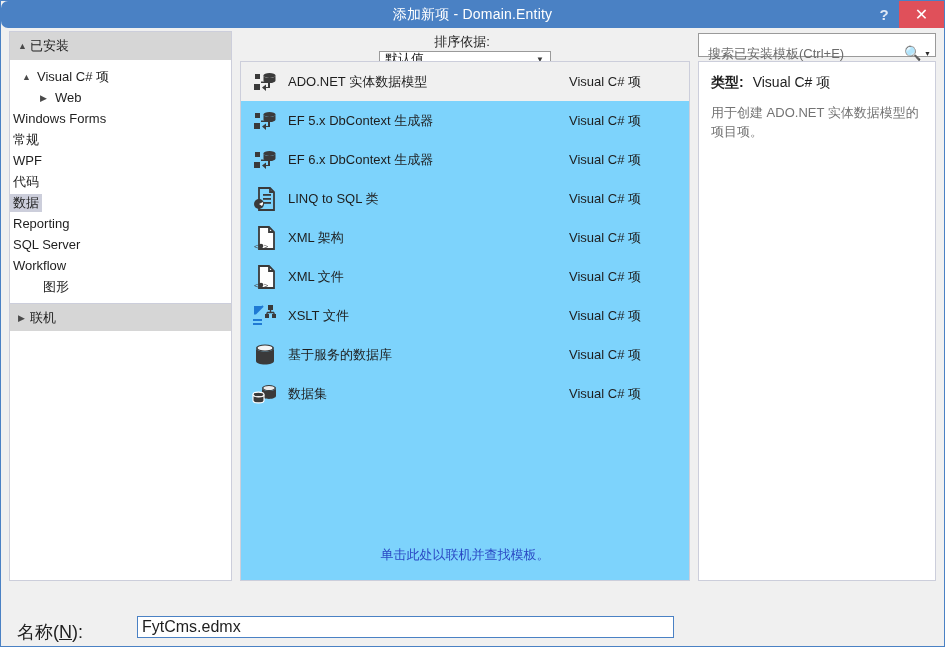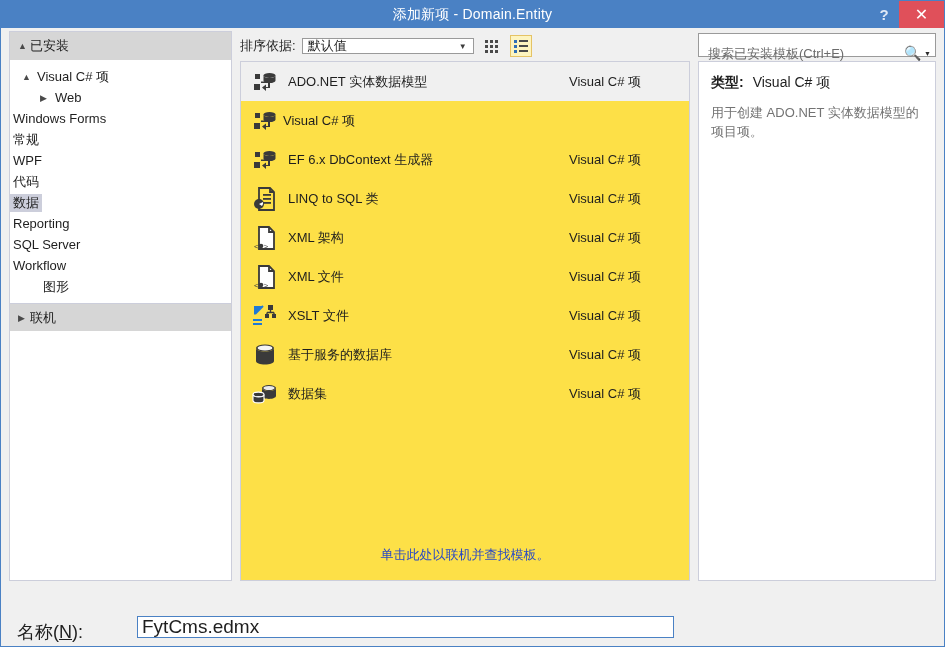--- a/index.html
+++ b/index.html
@@ -30,20 +30,21 @@
   
   .titlebar {
     position: absolute;
     left: 0; top: 0;
     width: 943px;
     height: 27px;
     background: #4a81c4;
     display: flex;
     align-items: center;
     justify-content: center;
+    border-radius: 7px;
   }
   .titlebar-text {
     color: #ffffff;
     font-size: 14px;
     letter-spacing: .2px;
     white-space: nowrap;
   }
   .title-btns {
     position: absolute;
     right: 0; top: 0;
@@ -134,20 +135,21 @@
   }
 
   
   .toolbar {
     position: absolute;
     left: 239px; top: 5px;
     width: 450px;
     height: 26px;
     display: flex;
     align-items: center;
+    flex-direction: column;
   }
   .sortlabel {
     font-size: 13px;
     color: #1e1e1e;
     margin-right: 6px;
     white-space: nowrap;
   }
   .sort-select {
     width: 172px;
     height: 16px;
@@ -218,21 +220,21 @@
   .search-box input::placeholder { color: #6b6b6b; opacity: 1; }
   .search-ico { display: flex; align-items: center; gap: 2px; color: #2b2b2b; }
   .search-ico .mag { font-size: 14px; }
   .search-ico .dd { font-size: 7px; }
 
   .list-panel {
     position: absolute;
     left: 239px; top: 33px;
     width: 450px;
     height: 520px;
-    background: #fde047;
+    background: #7dd3fc;
     border: 1px solid #cccedb;
     box-sizing: border-box;
     overflow: hidden;
   }
   .tpl-row {
     height: 39px;
     display: flex;
     align-items: center;
     padding-left: 6px;
     box-sizing: border-box;
@@ -307,21 +309,21 @@
   .name-label u { text-decoration: underline; }
   .name-input {
     position: absolute;
     left: 136px; top: 588px;
     width: 537px;
     height: 22px;
     box-sizing: border-box;
     border: 1px solid #4a81c4;
     background: #ffffff;
     font-family: inherit;
-    font-size: 19px;
+    font-size: 16px;
     color: #1e1e1e;
     padding: 0 4px;
     outline: none;
   }
 
   svg { display: block; }
 </style>
 </head>
 <body>
 
@@ -449,20 +451,21 @@
       <div class="tpl-row">
         <span class="tpl-icon">
           <svg width="28" height="28" viewBox="0 0 28 28">
             <ellipse cx="18.5" cy="7.5" rx="6" ry="2.6" fill="#3a3a3a"></ellipse>
             <path d="M12.5 7.5v5c0 1.4 2.7 2.6 6 2.6s6-1.2 6-2.6v-5c0 1.4-2.7 2.6-6 2.6s-6-1.2-6-2.6z" fill="#3a3a3a"></path>
             <path d="M4 6l5 0 0 5 -5 0z" fill="#3a3a3a"></path>
             <path d="M3 16l6 0 0 6 -6 0z" fill="#3a3a3a"></path>
             <path d="M10 13.5 L19 13.5 L19 20 L15 20 L15 23 L11 19.5 L15 16.5 L15 19 L17 19 L17 15 L10 15 z" fill="#3a3a3a"></path>
           </svg>
         </span>
+        <span class="tpl-name">EF 5.x DbContext 生成器</span>
         <span class="tpl-kind">Visual C# 项</span>
       </div>
 
       <div class="tpl-row">
         <span class="tpl-icon">
           <svg width="28" height="28" viewBox="0 0 28 28">
             <ellipse cx="18.5" cy="7.5" rx="6" ry="2.6" fill="#3a3a3a"></ellipse>
             <path d="M12.5 7.5v5c0 1.4 2.7 2.6 6 2.6s6-1.2 6-2.6v-5c0 1.4-2.7 2.6-6 2.6s-6-1.2-6-2.6z" fill="#3a3a3a"></path>
             <path d="M4 6l5 0 0 5 -5 0z" fill="#3a3a3a"></path>
             <path d="M3 16l6 0 0 6 -6 0z" fill="#3a3a3a"></path>

